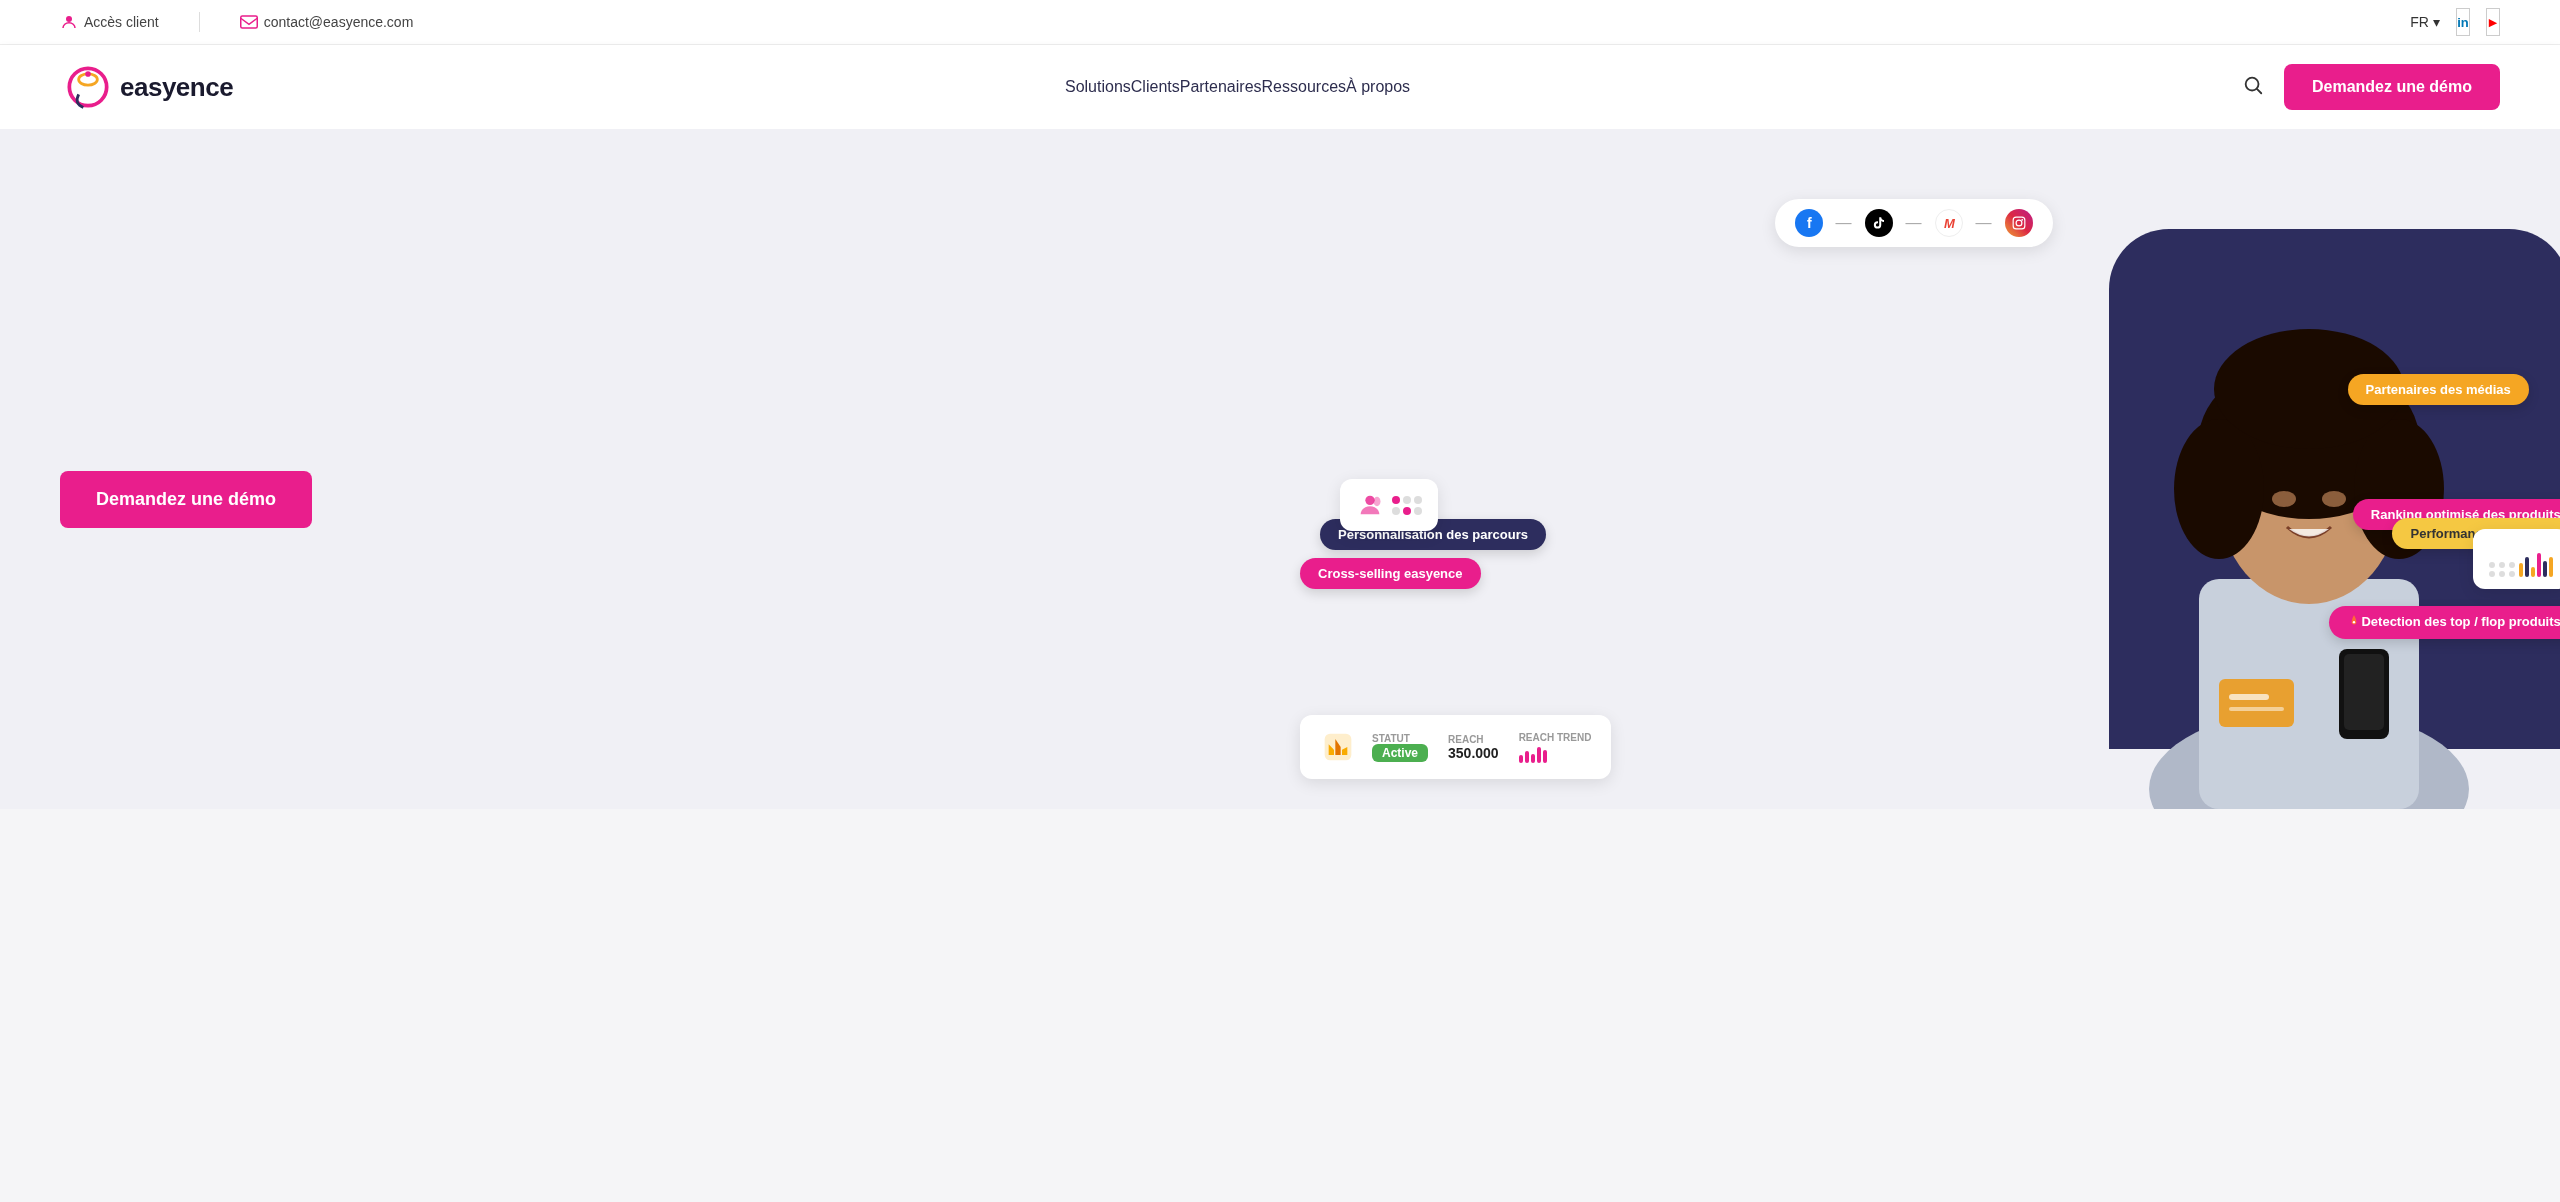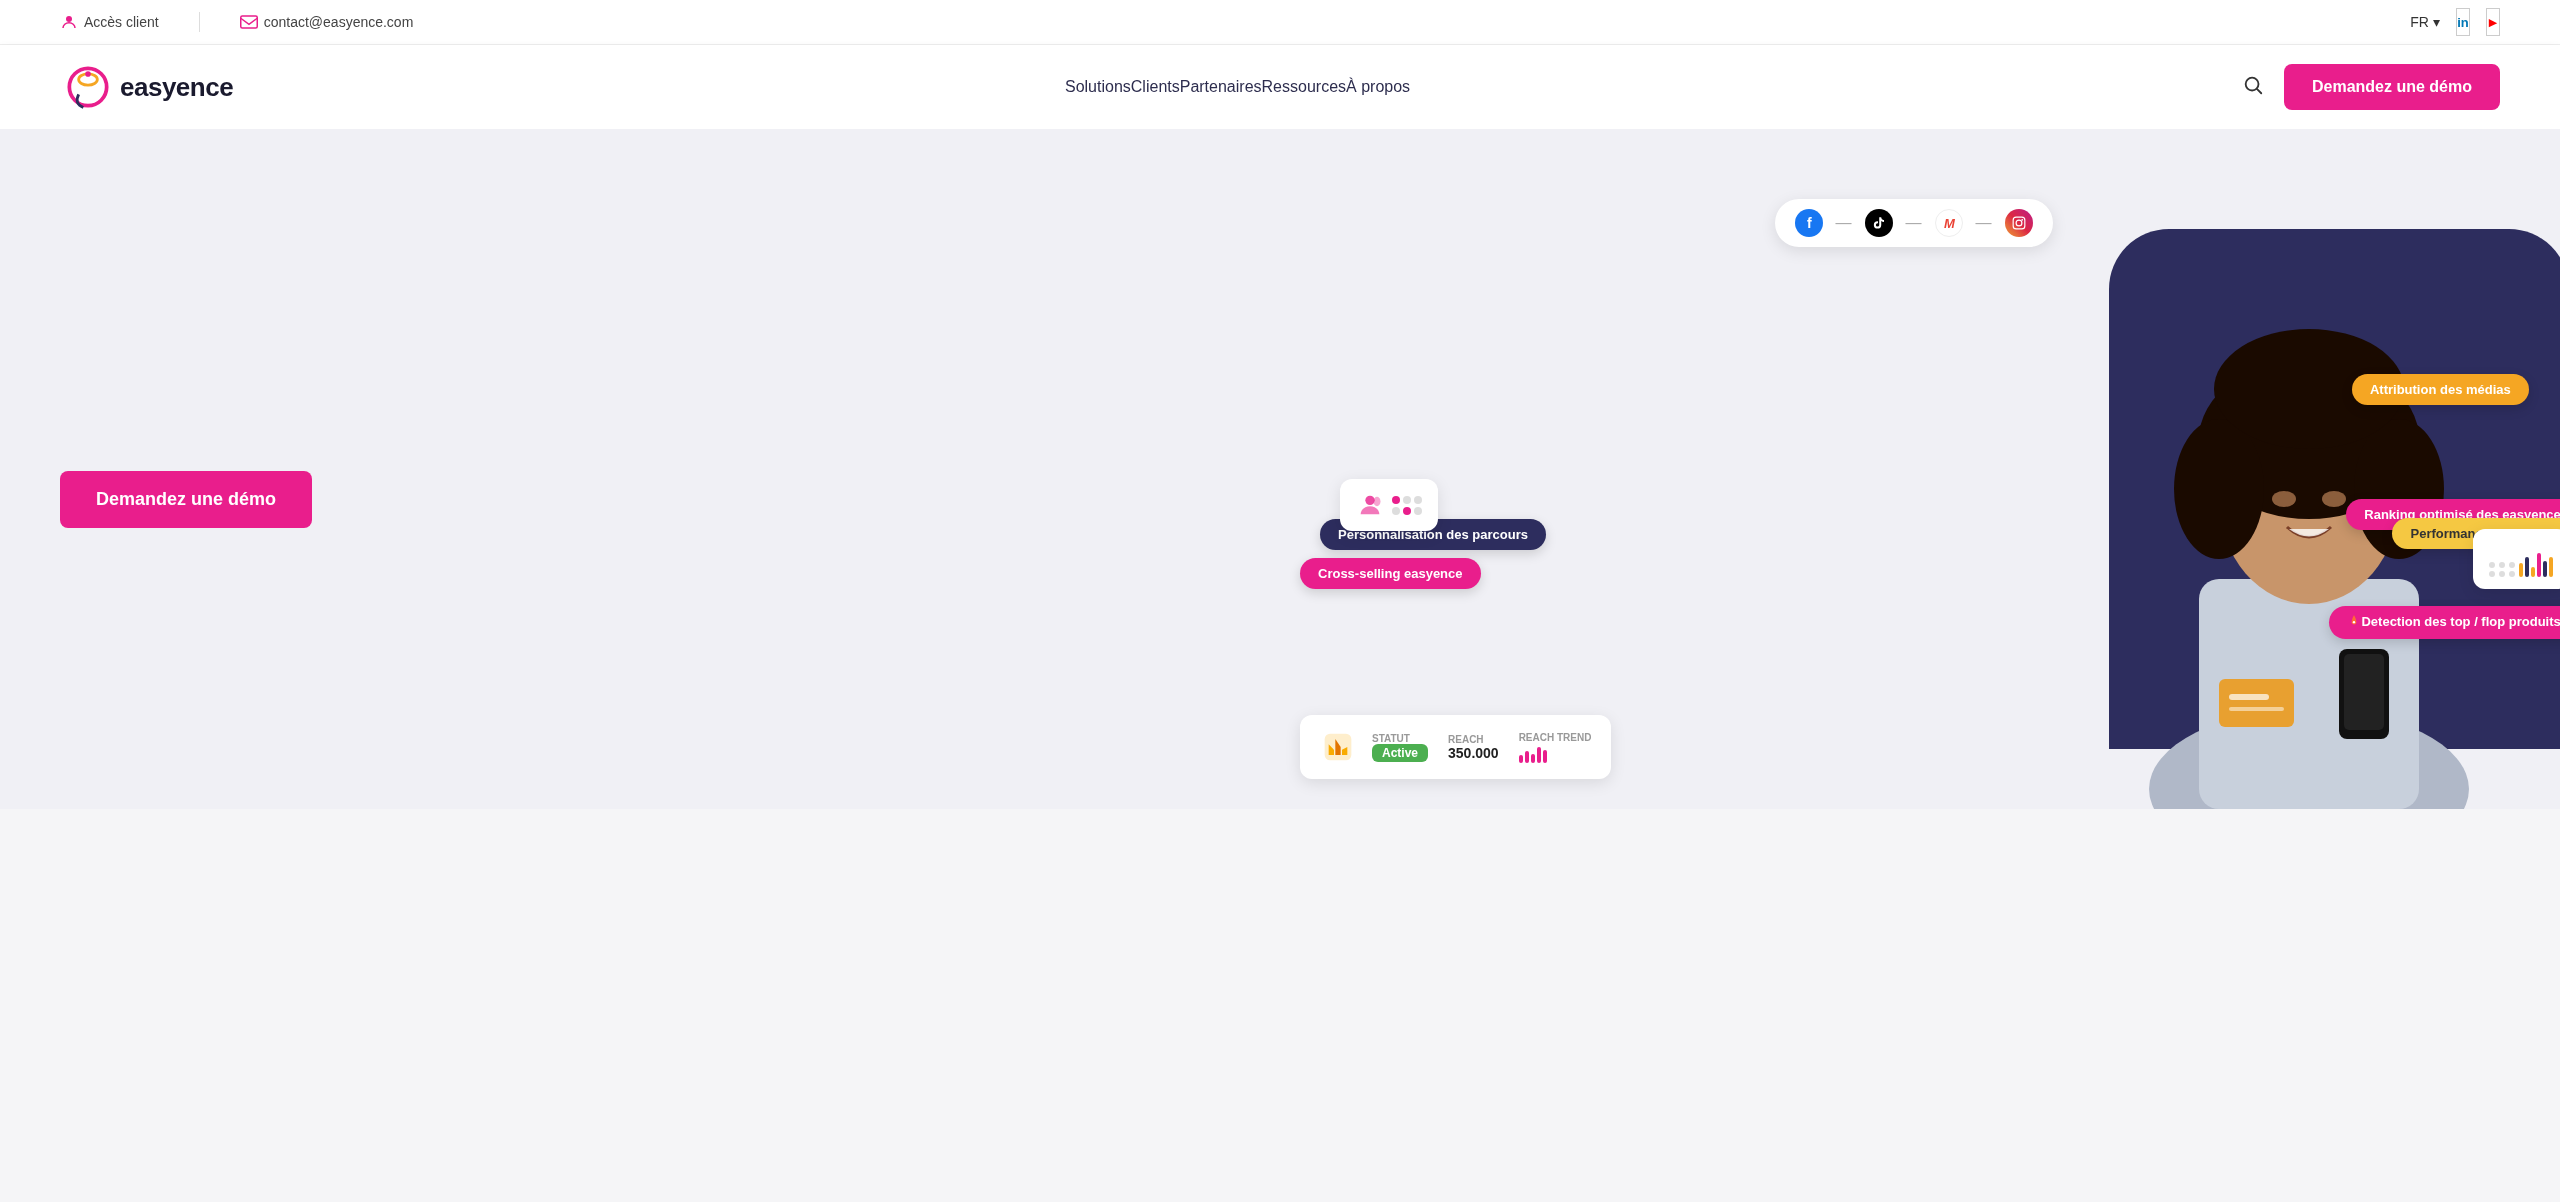--- a/index.html
+++ b/index.html
@@ -365,25 +365,25 @@
         <rect x="110" y="395" width="40" height="6" rx="3" fill="#fff" opacity="0.7"></rect>
         <rect x="110" y="408" width="55" height="4" rx="2" fill="#fff" opacity="0.5"></rect>
       </svg>
     </div>
 
     <div class="badge badge-dark" style="left: 40px; top: 330px;">
       <span>Personnalisation des parcours</span>
     </div>
 
     <div class="badge badge-orange" style="right: 20px; top: 185px;">
-      <span>Attribution des médias</span>
+      <span>Partenaires des médias</span>
     </div>
 
     <div class="badge badge-pink" style="right: -30px; top: 310px;">
-      <span>Ranking optimisé des easyence</span>
+      <span>Ranking optimisé des produits</span>
     </div>
 
     <div class="badge badge-yellow" style="right: -30px; bottom: 260px;">
       <span>Performance des leviers</span>
     </div>
 
     <div class="badge badge-pink" style="left: 20px; bottom: 220px;">
       <span>Cross-selling easyence</span>
     </div>
 

